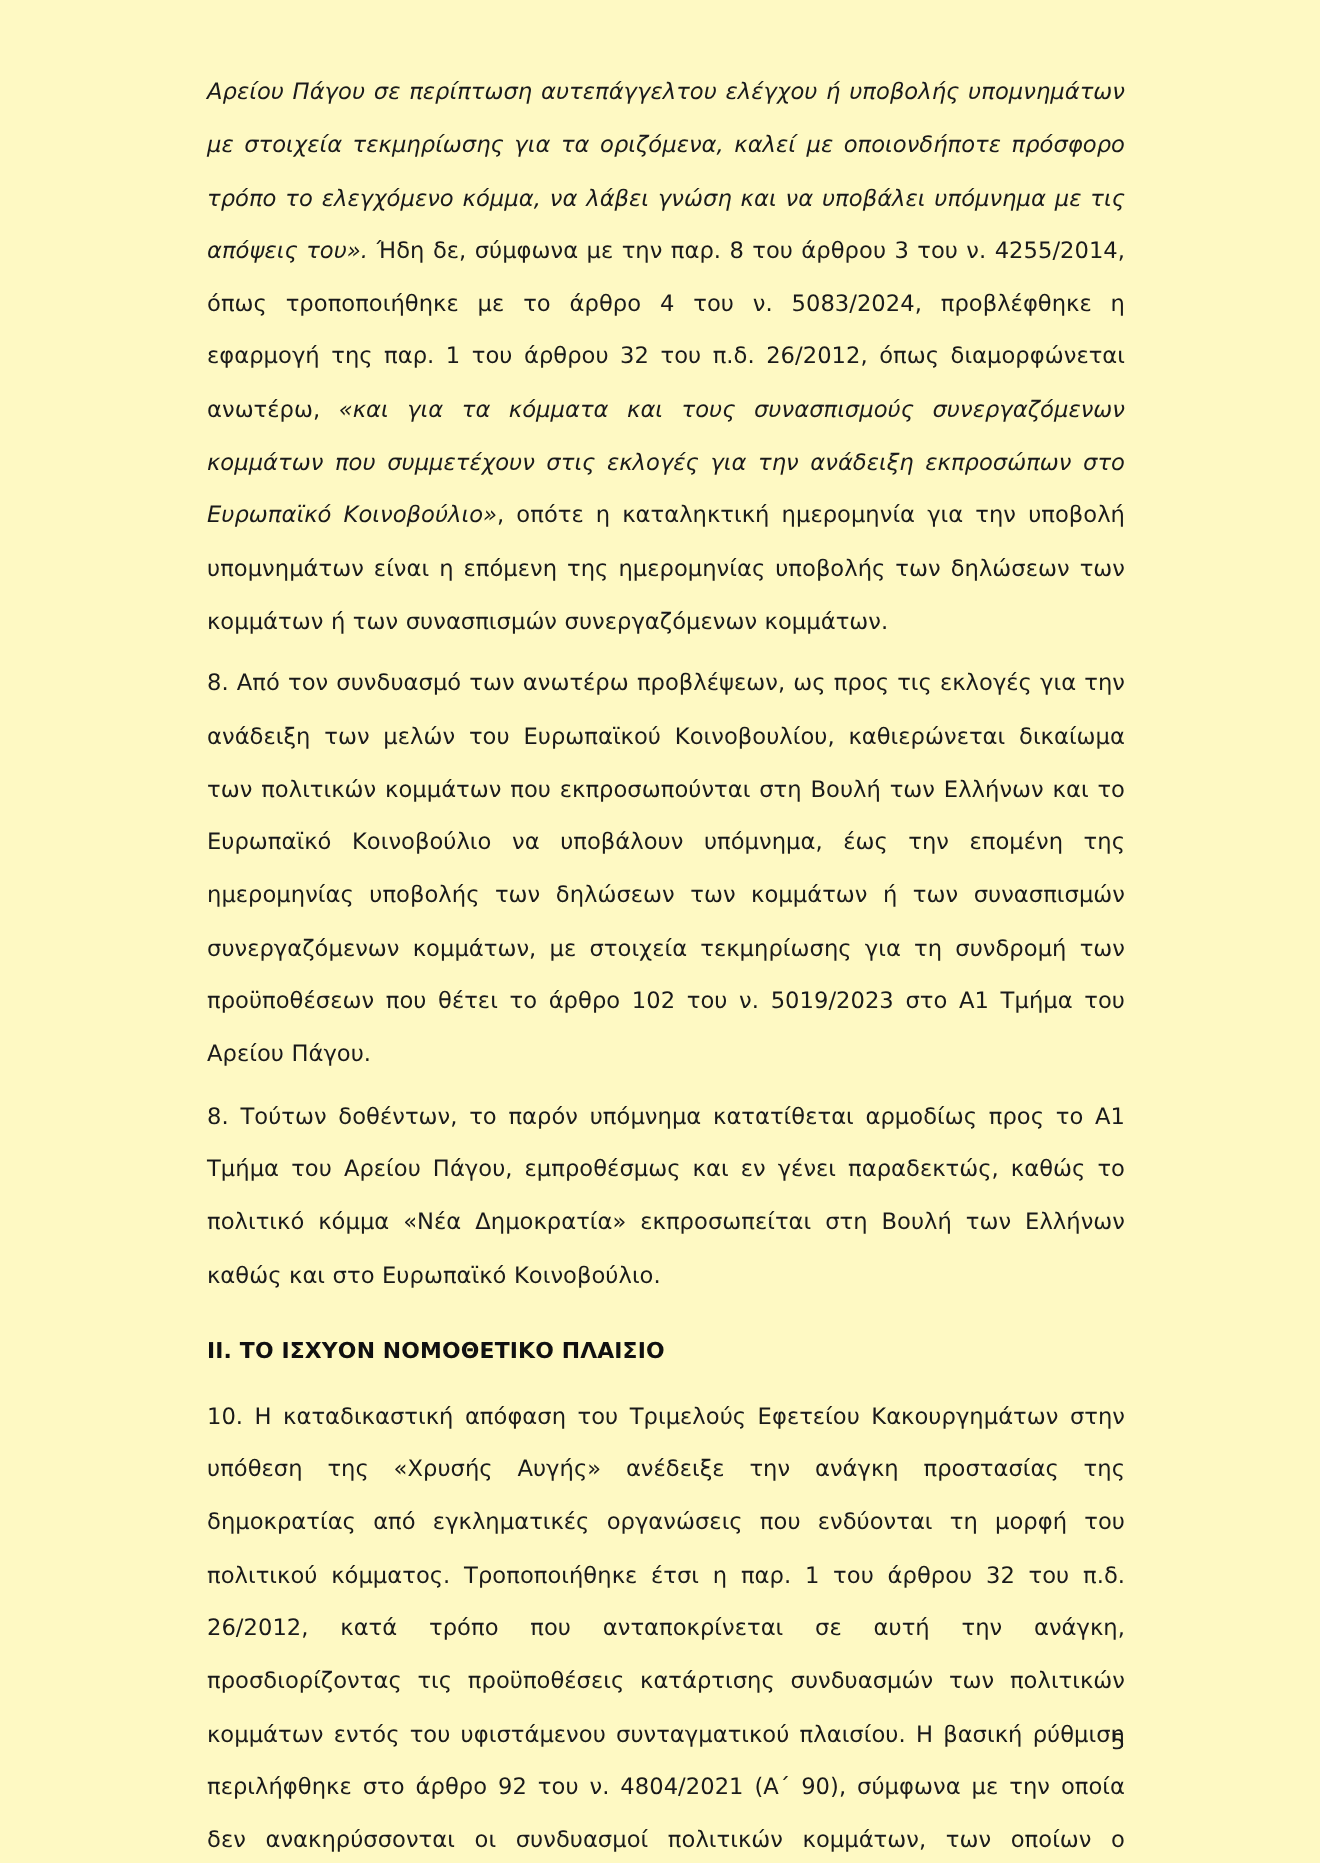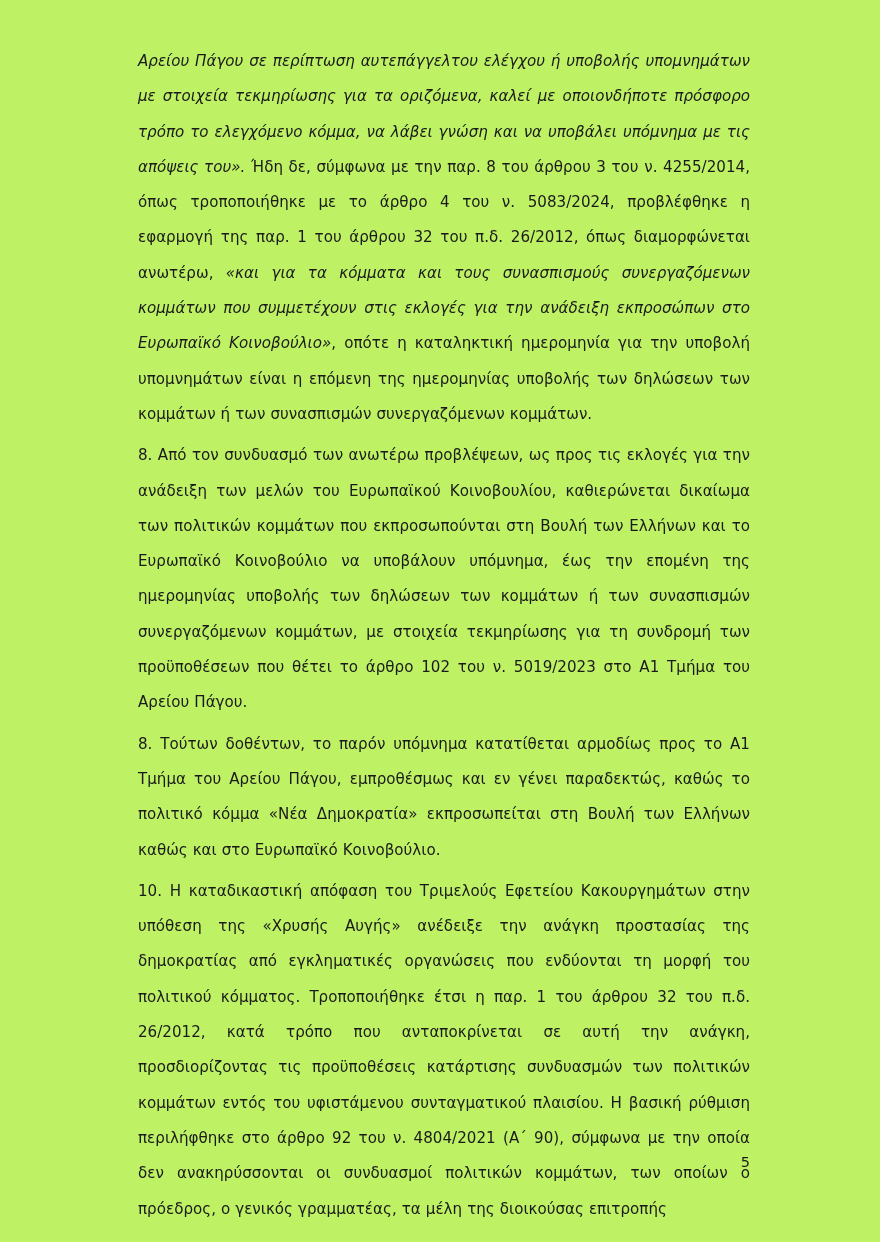--- a/index.html
+++ b/index.html
@@ -15,21 +15,21 @@
     font-family: "DejaVu Sans", "Liberation Sans", sans-serif;
     color: #171717;
     -webkit-font-smoothing: antialiased;
   }
   .page {
     position: absolute;
     left: 0;
     top: 0;
     width: 880px;
     height: 1242px;
-    background: #bef264;
+    background: #fef9c3;
     box-sizing: border-box;
   }
   .content {
     position: absolute;
     left: 138px;
     top: 44px;
     width: 612px;
   }
   .para {
     margin: 0 0 6px 0;
@@ -72,19 +72,20 @@
 
 <div class="page">
   <div class="content">
 
     <p class="para"><span class="it">Αρείου Πάγου σε περίπτωση αυτεπάγγελτου ελέγχου ή υποβολής υπομνημάτων με στοιχεία τεκμηρίωσης για τα οριζόμενα, καλεί με οποιονδήποτε πρόσφορο τρόπο το ελεγχόμενο κόμμα, να λάβει γνώση και να υποβάλει υπόμνημα με τις απόψεις  του».</span><span> Ήδη δε, σύμφωνα με την παρ. 8 του άρθρου 3 του ν. 4255/2014, όπως τροποποιήθηκε με το άρθρο 4 του ν. 5083/2024, προβλέφθηκε η εφαρμογή της παρ. 1 του άρθρου 32 του π.δ. 26/2012, όπως διαμορφώνεται ανωτέρω, </span><span class="it">«και για τα κόμματα και τους συνασπισμούς συνεργαζόμενων κομμάτων που συμμετέχουν στις εκλογές για την ανάδειξη εκπροσώπων στο Ευρωπαϊκό Κοινοβούλιο»</span><span>, οπότε η καταληκτική ημερομηνία για την υποβολή υπομνημάτων είναι η επόμενη της ημερομηνίας υποβολής των δηλώσεων των κομμάτων ή των συνασπισμών συνεργαζόμενων κομμάτων.</span></p>
 
     <p class="para">8. Από τον συνδυασμό των ανωτέρω προβλέψεων, ως προς τις εκλογές για την ανάδειξη των μελών του Ευρωπαϊκού Κοινοβουλίου, καθιερώνεται δικαίωμα των πολιτικών κομμάτων που εκπροσωπούνται στη Βουλή των Ελλήνων και το Ευρωπαϊκό Κοινοβούλιο να υποβάλουν υπόμνημα, έως την επομένη της ημερομηνίας υποβολής των δηλώσεων των κομμάτων ή των συνασπισμών συνεργαζόμενων κομμάτων, με στοιχεία τεκμηρίωσης για τη συνδρομή των προϋποθέσεων που θέτει το άρθρο 102 του ν. 5019/2023 στο Α1 Τμήμα του Αρείου Πάγου.</p>
 
     <p class="para">8. Τούτων δοθέντων, το παρόν υπόμνημα κατατίθεται αρμοδίως προς το Α1 Τμήμα του Αρείου Πάγου, εμπροθέσμως και εν γένει παραδεκτώς, καθώς το πολιτικό κόμμα «Νέα Δημοκρατία» εκπροσωπείται στη Βουλή των Ελλήνων καθώς και στο Ευρωπαϊκό Κοινοβούλιο.</p>
 
+    <h2 class="heading">ΙΙ. ΤΟ ΙΣΧΥΟΝ ΝΟΜΟΘΕΤΙΚΟ ΠΛΑΙΣΙΟ</h2>
 
     <p class="para">10. Η καταδικαστική απόφαση του Τριμελούς Εφετείου Κακουργημάτων στην υπόθεση της «Χρυσής Αυγής» ανέδειξε την ανάγκη προστασίας της δημοκρατίας από εγκληματικές οργανώσεις που ενδύονται τη μορφή του πολιτικού κόμματος. Τροποποιήθηκε έτσι η παρ. 1 του άρθρου 32 του π.δ. 26/2012, κατά τρόπο που ανταποκρίνεται σε αυτή την ανάγκη, προσδιορίζοντας τις προϋποθέσεις κατάρτισης συνδυασμών των πολιτικών κομμάτων εντός του υφιστάμενου συνταγματικού πλαισίου. Η βασική ρύθμιση περιλήφθηκε στο άρθρο 92 του ν. 4804/2021 (Α΄ 90), σύμφωνα με την οποία δεν ανακηρύσσονται οι συνδυασμοί πολιτικών κομμάτων, των οποίων ο πρόεδρος, ο γενικός γραμματέας, τα μέλη της διοικούσας επιτροπής</p>
 
   </div>
 
   <div class="page-number">5</div>
 </div>
 
 </body></html>

